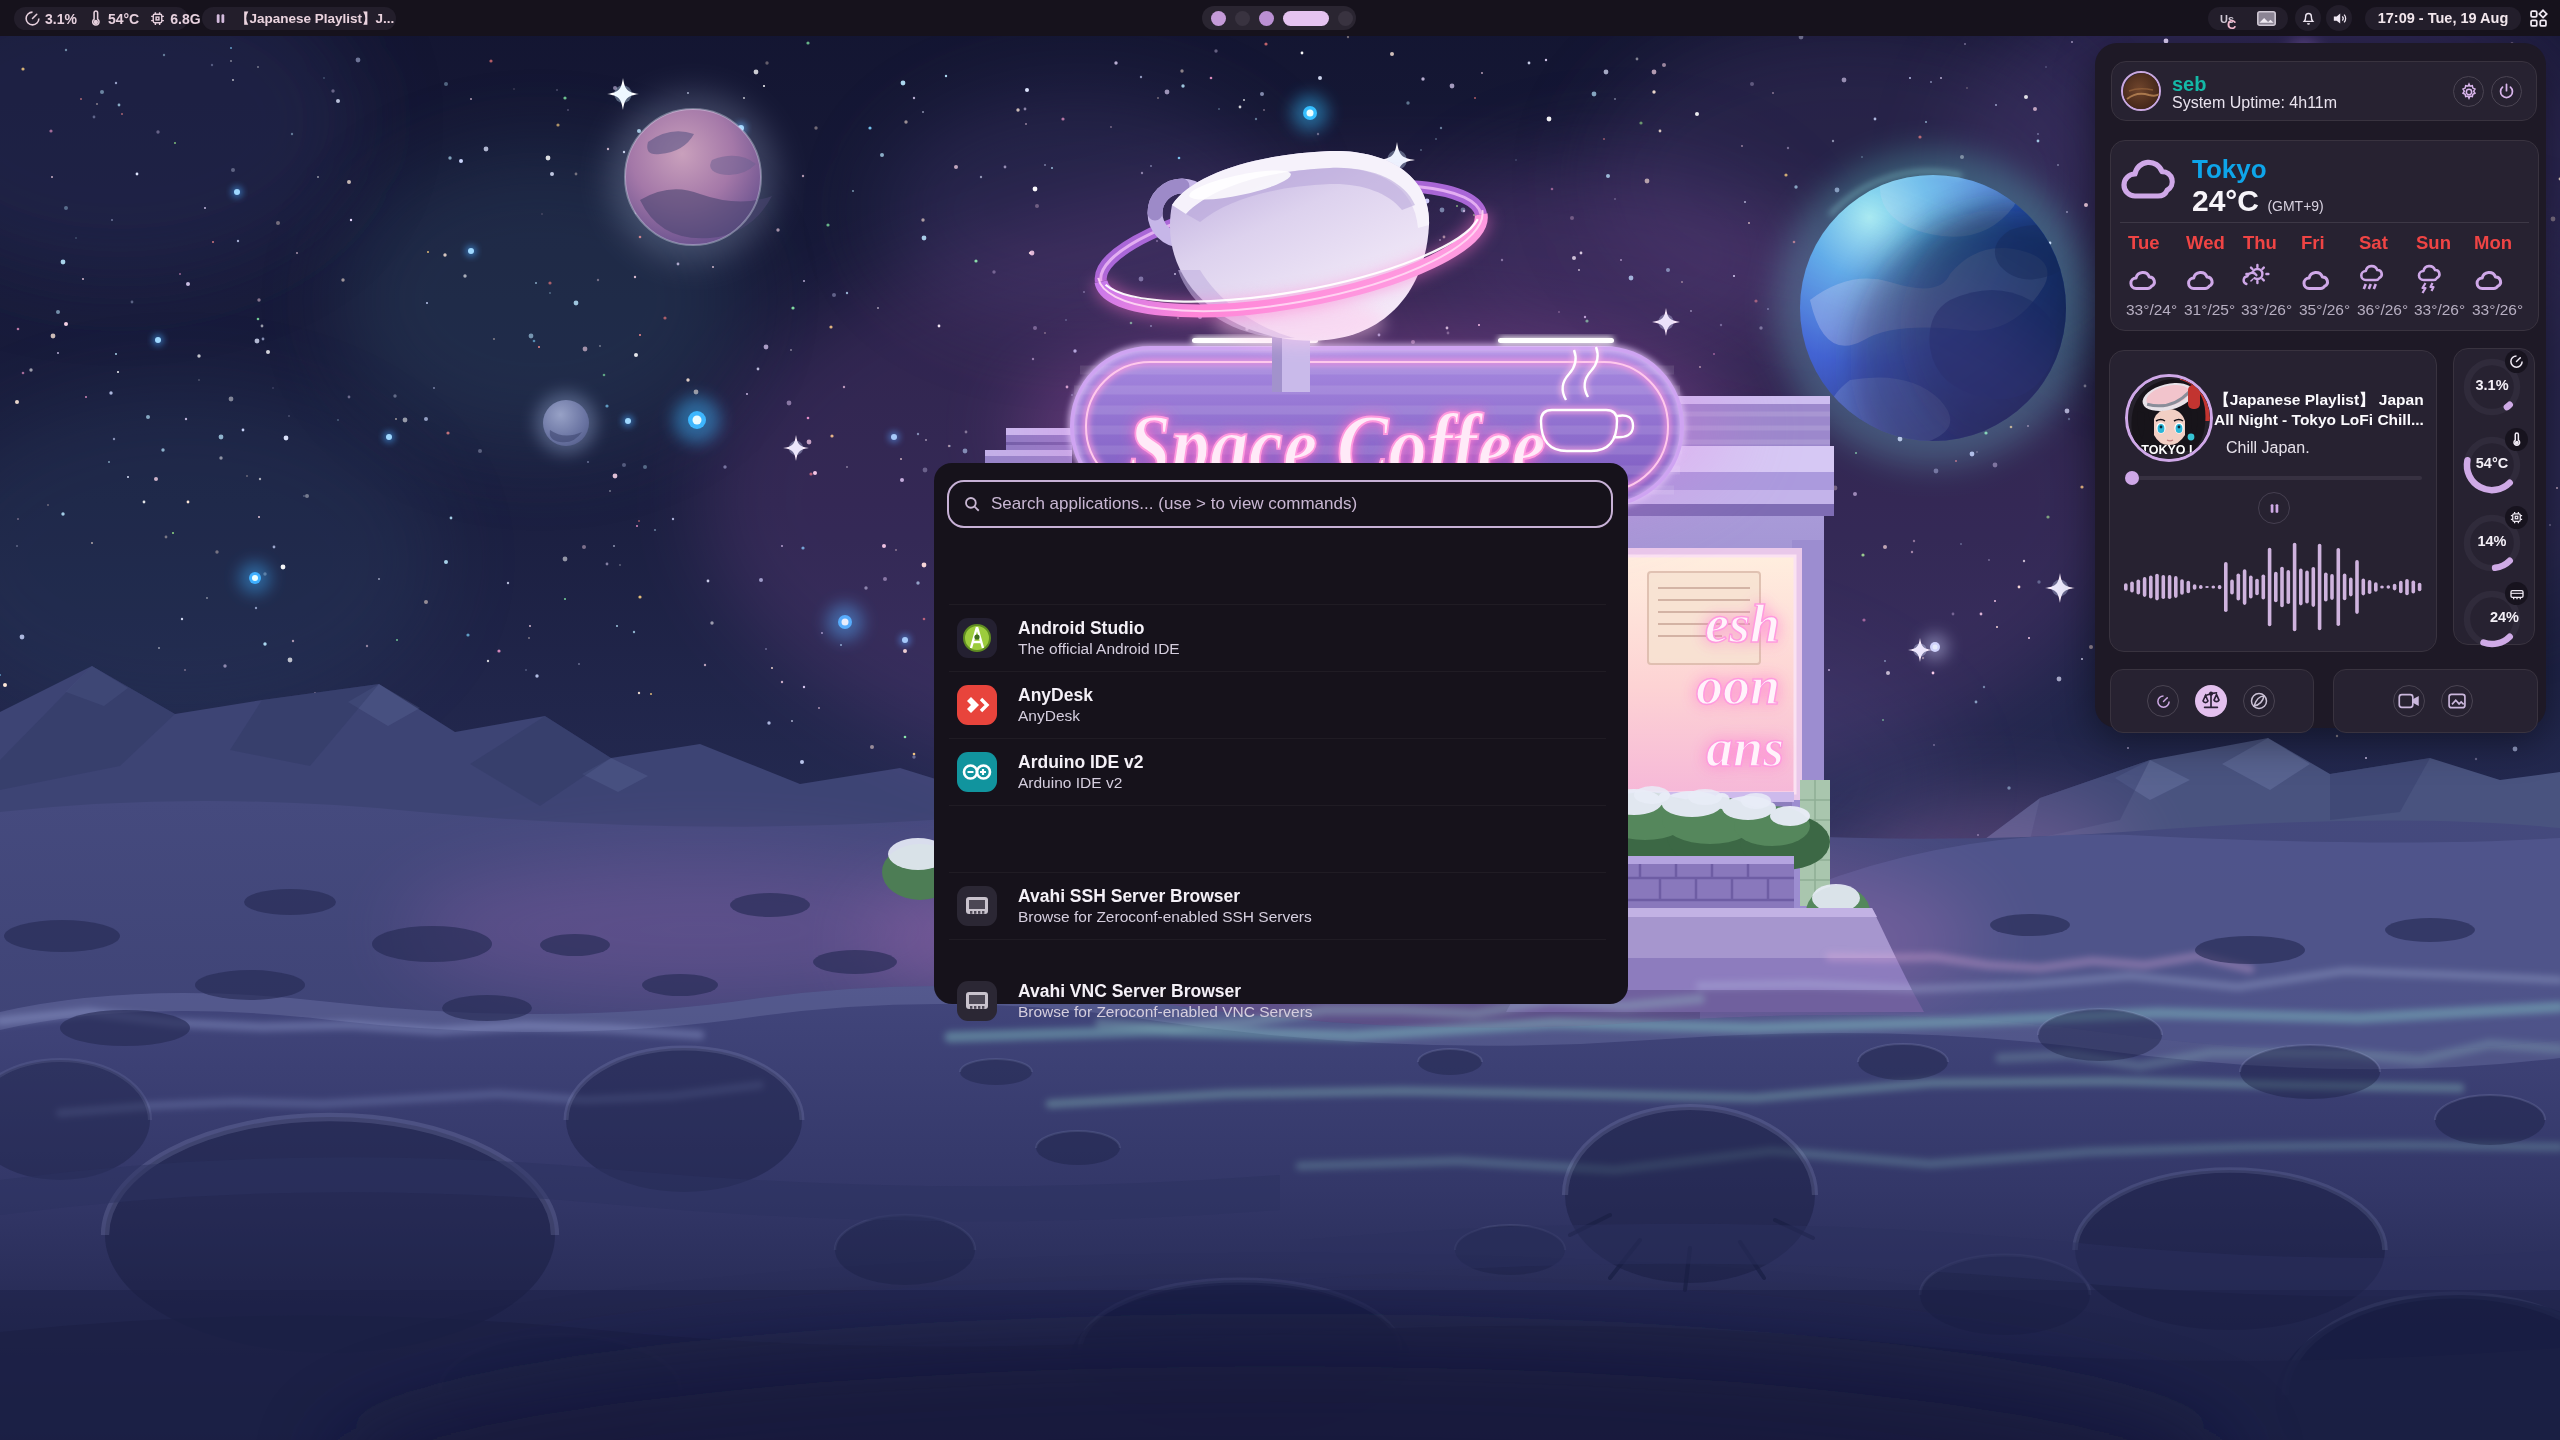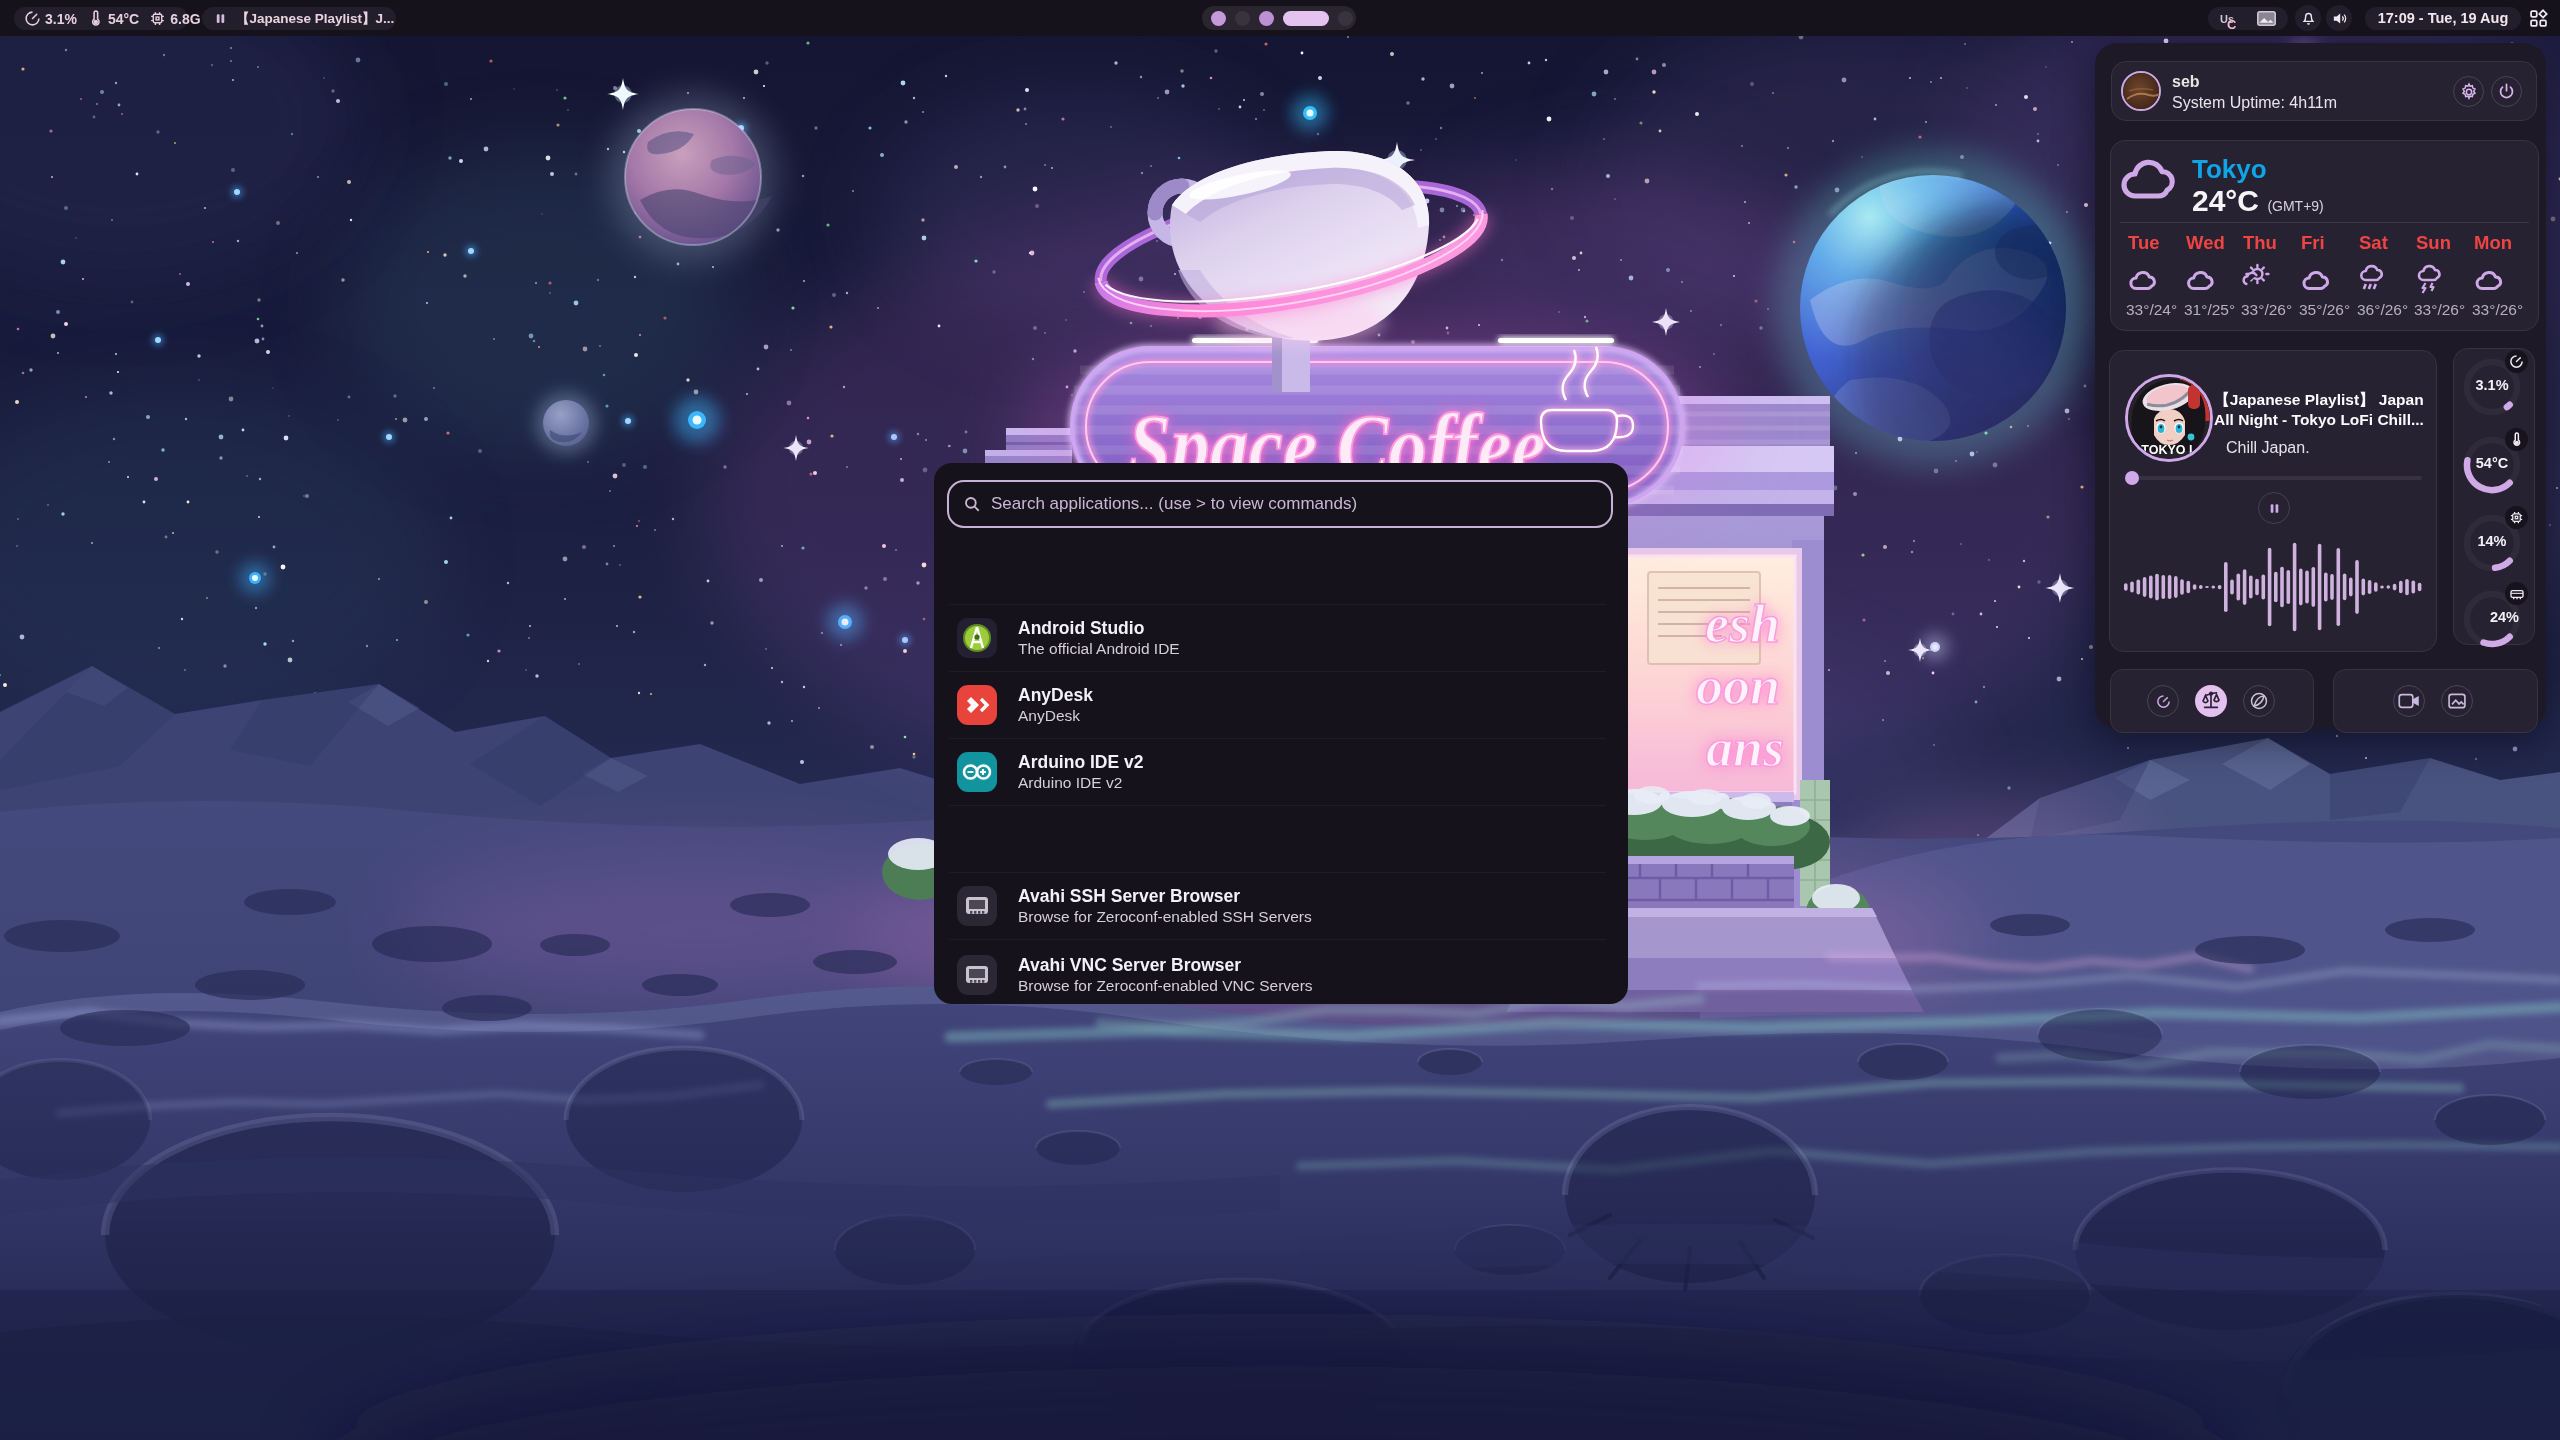--- a/index.html
+++ b/index.html
@@ -1560,21 +1560,21 @@
             <rect x="21" y="25" width="2.4" height="2.8"></rect>
             <rect x="25" y="25" width="2.4" height="2.8"></rect>
           </g>
         </svg></div>
       <div class="tx">
         <div class="t1">Avahi SSH Server Browser</div>
         <div class="t2">Browse for Zeroconf-enabled SSH Servers</div>
       </div>
     </div>
 <div class="lsep" style="top:476px"></div>
-<div class="lrow" style="top:481px">
+<div class="lrow" style="top:507px">
       <div class="ic" style="background:#2b2734"><svg width="40" height="40" viewBox="0 0 40 40">
           <rect x="9" y="11" width="22" height="17" rx="3" fill="#c9c3cd"></rect>
           <rect x="12" y="14" width="16" height="9" fill="#4c4754"></rect>
           <g fill="#4c4754">
             <rect x="13" y="25" width="2.4" height="2.8"></rect>
             <rect x="17" y="25" width="2.4" height="2.8"></rect>
             <rect x="21" y="25" width="2.4" height="2.8"></rect>
             <rect x="25" y="25" width="2.4" height="2.8"></rect>
           </g>
         </svg></div>
@@ -1593,21 +1593,21 @@
           <radialGradient id="uag" cx="0.4" cy="0.4" r="0.9">
             <stop offset="0" stop-color="#70452c"></stop>
             <stop offset="0.55" stop-color="#46281a"></stop>
             <stop offset="1" stop-color="#1c100a"></stop>
           </radialGradient>
         </defs>
         <circle cx="20" cy="20" r="20" fill="url(#uag)"></circle>
         <path d="M4 26 Q14 18 26 22 Q34 24 38 20" stroke="#c9935e" stroke-width="2" fill="none" opacity="0.7"></path>
         <path d="M6 18 Q16 14 30 17" stroke="#a06a40" stroke-width="1.5" fill="none" opacity="0.6"></path>
       </svg></div>
- <div class="abs" style="left:77px;top:30px;font-size:16px;font-weight:700;color:#e5e5e5">seb</div>
+ <div class="abs" style="left:77px;top:30px;font-size:20px;font-weight:700;color:#14b8a6">seb</div>
  <div class="abs" style="left:77px;top:51px;font-size:16px;color:#e9e3ee">System Uptime: 4h11m</div>
  <div class="gbtn" style="left:358px;top:33px;width:31px;height:31px">
       <svg width="20" height="20" viewBox="0 0 24 24" fill="none" stroke="#d9b5ec" stroke-width="1.8">
         <circle cx="12" cy="12" r="3.2"></circle>
         <path d="M12 2.5 l1.2 2.6 2.8 -.6 .6 2.8 2.6 1.2 -1.6 2.5 1.6 2.5 -2.6 1.2 -.6 2.8 -2.8 -.6 -1.2 2.6 -1.2 -2.6 -2.8 .6 -.6 -2.8 -2.6 -1.2 1.6 -2.5 -1.6 -2.5 2.6 -1.2 .6 -2.8 2.8 .6 z"></path>
       </svg>
     </div>
  <div class="gbtn" style="left:396px;top:33px;width:31px;height:31px">
       <svg width="19" height="19" viewBox="0 0 24 24" fill="none" stroke="#d9b5ec" stroke-width="2.2" stroke-linecap="round">
         <path d="M12 3 v8"></path>

